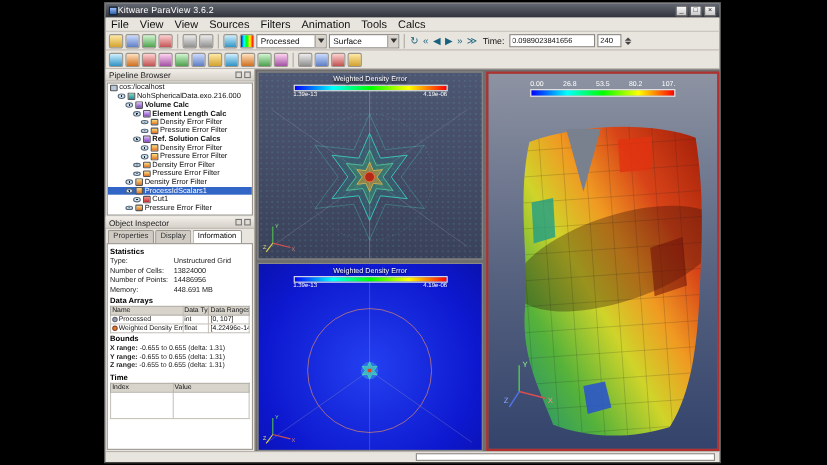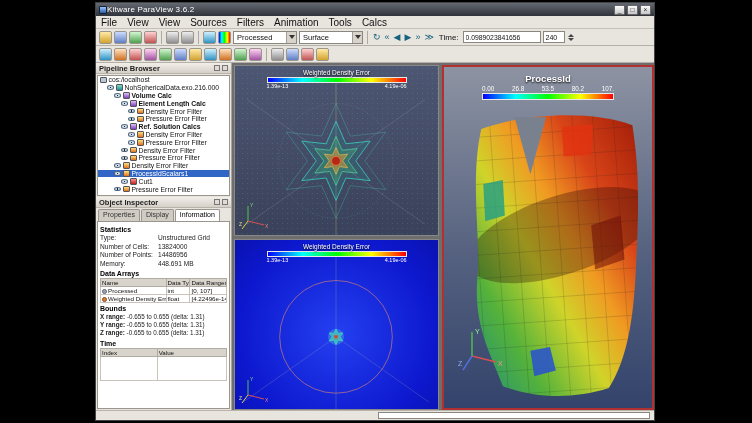--- a/index.html
+++ b/index.html
@@ -40,21 +40,21 @@
   .tinput{width:78px;height:12px;font-size:6.8px;border:1px solid #8a8680;background:#fff;
     font-family:Liberation Sans, sans-serif;padding:0 2px;color:#111}
   .finput{width:22px;height:12px;font-size:7px;border:1px solid #8a8680;background:#fff;padding:0 2px;color:#111}
   .spin{display:flex;flex-direction:column;justify-content:center;gap:1px;margin-left:1px}
   .spin i{display:block;width:0;height:0;border-left:3px solid transparent;border-right:3px solid transparent}
   .spin .up{border-bottom:3px solid #444}.spin .dn{border-top:3px solid #444}
   
   .main{flex:1;display:flex;min-height:0}
   .panel{width:136px;background:#e8e4de;border-right:1px solid #a8a49c;display:flex;flex-direction:column;min-height:0}
   .dockhdr{height:11px;background:linear-gradient(#f2eee8,#d5d1c9);border-bottom:1px solid #b8b4ac;
-    font-size:7.5px;font-weight:bold;display:flex;align-items:center;padding:0 3px;color:#222;flex:0 0 auto}
+    font-size:7.5px;font-weight:normal;display:flex;align-items:center;padding:0 3px;color:#222;flex:0 0 auto}
   .dockhdr .sp{flex:1}
   .dbtn{width:6px;height:6px;border:1px solid #777;background:#e0dcd4;margin-left:2px}
   .tree{height:121px;background:#fff;border:1px solid #9a968e;margin:1px;overflow:hidden;flex:0 0 auto}
   .prow{height:7.8px;display:flex;align-items:center;gap:2px;font-size:6.8px;color:#111;white-space:nowrap;overflow:hidden}
   .d0{padding-left:2px}.d1{padding-left:9px}.d2{padding-left:16px}.d3{padding-left:23px}.d4{padding-left:30px}
   .prow.b{font-weight:bold}
   .prow.sel{background:#3166c6;color:#fff}
   .eye{width:7px;height:4.5px;border-radius:50%;background:radial-gradient(circle,#123 25%,#cfe0ee 27%);
     border:1px solid #567;flex:0 0 auto}
   .nicon{width:6.5px;height:6.5px;border:1px solid #555;border-radius:1px;flex:0 0 auto}
@@ -419,21 +419,20 @@
           <line x1="9" y1="22" x2="9" y2="7" stroke="#50c050" stroke-width="1"></line>
           <line x1="9" y1="22" x2="3" y2="30" stroke="#e0d050" stroke-width="1"></line>
           <text x="26" y="29" font-size="5" fill="#e08080">X</text>
           <text x="11" y="8" font-size="5" fill="#80e080">Y</text>
           <text x="0" y="27" font-size="5" fill="#e0e080">Z</text>
         </svg>
       </div>
 
       <div class="view v-right">
         <div class="cb cb-right">
-          <div class="cbr-title">ProcessId</div>
           <div class="cbr-ticks">
             <span>0.00</span>
             <span>26.8</span>
             <span>53.5</span>
             <span>80.2</span>
             <span>107.</span>
           </div>
           <div class="cbr-bar"></div>
         </div>
         <svg class="fill" viewBox="0 0 212 345">

